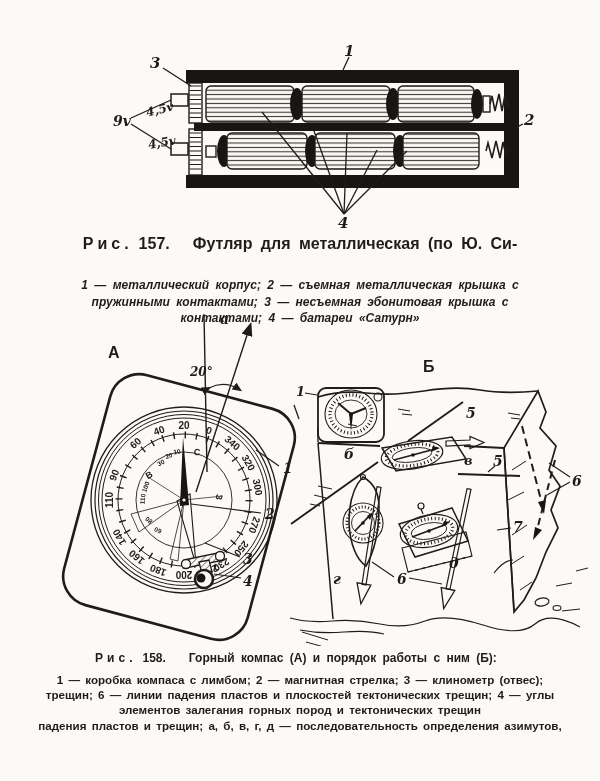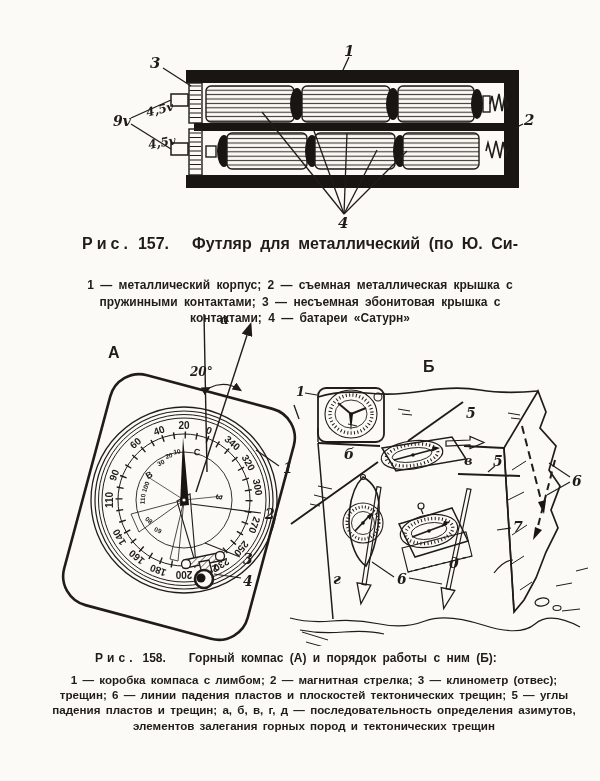--- a/index.html
+++ b/index.html
@@ -11,23 +11,23 @@
   svg{position:absolute;left:0;}
   svg text{fill:#201d18;}
   .lbl{font-family:"DejaVu Serif",serif;font-style:italic;font-weight:bold;}
   .dialnum{font-family:"Liberation Sans",sans-serif;font-weight:bold;font-size:10px;text-anchor:middle;}
   .dialinner{font-family:"Liberation Sans",sans-serif;font-weight:bold;font-size:6.5px;text-anchor:middle;}
   .dialletter{font-family:"Liberation Sans",sans-serif;font-weight:bold;font-size:9px;text-anchor:middle;}
   .panel{font-family:"Liberation Sans",sans-serif;font-weight:bold;font-size:16px;}
   .ink{stroke:#201d18;fill:none;}
   .caption{position:absolute;text-align:center;font-weight:bold;}
   .cap-title-157{top:233px;left:40px;width:520px;font-size:16px;line-height:21px;word-spacing:4px;}
-  .cap-legend-157{top:277px;left:70px;width:460px;font-size:12px;line-height:16.5px;word-spacing:3px;}
+  .cap-legend-157{top:277px;left:70px;width:460px;font-size:12px;line-height:16.5px;word-spacing:3px;font-style:italic;}
   .cap-title-158{top:648px;left:16px;width:560px;font-size:12px;line-height:20px;word-spacing:3px;}
-  .cap-legend-158{top:672px;left:36px;width:556px;font-size:11.6px;line-height:15.2px;word-spacing:2px;}
+  .cap-legend-158{top:672px;left:22px;width:556px;font-size:11.6px;line-height:15.2px;word-spacing:2px;}
   .ris{letter-spacing:4px;margin-right:6px;}
   .num{margin-right:23px;}
 </style>
 </head>
 <body>
 
 <div class="page">
 
   <svg style="top:38px" width="600" height="195" viewBox="0 38 600 195">
     <defs>
@@ -117,21 +117,21 @@
     <text class="lbl" x="344" y="56" font-size="15">1</text>
     <text class="lbl" x="524" y="125" font-size="15">2</text>
     <text class="lbl" x="150" y="68" font-size="15">3</text>
     <text class="lbl" x="338" y="228" font-size="15">4</text>
     <text class="lbl" x="113" y="126" font-size="14">9v</text>
     <text class="lbl" x="146" y="114" font-size="12" transform="rotate(-14 158 110)">4,5v</text>
     <text class="lbl" x="148" y="147" font-size="12" transform="rotate(-10 160 143)">4,5v</text>
   </svg>
 
   <div class="caption cap-title-157">
-    <div><span class="ris">Рис.</span><span class="num">157.</span><span>Футляр для металлический (по Ю. Си-</span></div>
+    <div><span class="ris">Рис.</span><span class="num">157.</span><span>Футляр для металлическая (по Ю. Си-</span></div>
   </div>
   <div class="caption cap-legend-157">
     <div>1 — металлический корпус; 2 — съемная металлическая крышка с</div>
     <div>пружинными контактами; 3 — несъемная эбонитовая крышка с</div>
     <div>контактами; 4 — батареи «Сатурн»</div>
   </div>
 
   <svg style="top:308px" width="600" height="338" viewBox="0 308 600 338">
     <defs>
       <pattern id="diagB" width="4.6" height="4.6" patternUnits="userSpaceOnUse" patternTransform="rotate(45)">
@@ -357,18 +357,18 @@
       <ellipse cx="542" cy="602" rx="7" ry="4" fill="#fbfaf7" stroke-width="1.2" transform="rotate(-10 542 602)"></ellipse>
       <ellipse cx="557" cy="608" rx="4" ry="2.5" fill="#fbfaf7" stroke-width="1.1"></ellipse>
     </g>
   </svg>
 
   <div class="caption cap-title-158">
     <div><span class="ris">Рис.</span><span class="num">158.</span><span>Горный компас (А) и порядок работы с ним (Б):</span></div>
   </div>
   <div class="caption cap-legend-158">
     <div>1 — коробка компаса с лимбом; 2 — магнитная стрелка; 3 — клинометр (отвес);</div>
-    <div>трещин; 6 — линии падения пластов и плоскостей тектонических трещин; 5 — углы</div>
+    <div>трещин; 6 — линии падения пластов и плоскостей тектонических трещин; 4 — углы</div>
+    <div>элементов залегания горных пород и тектонических трещин</div>
     <div>падения пластов и трещин; а, б, в, г, д — последовательность определения азимутов,</div>
-    <div>элементов залегания горных пород и тектонических трещин</div>
   </div>
 
 </div>
 
 </body></html>

